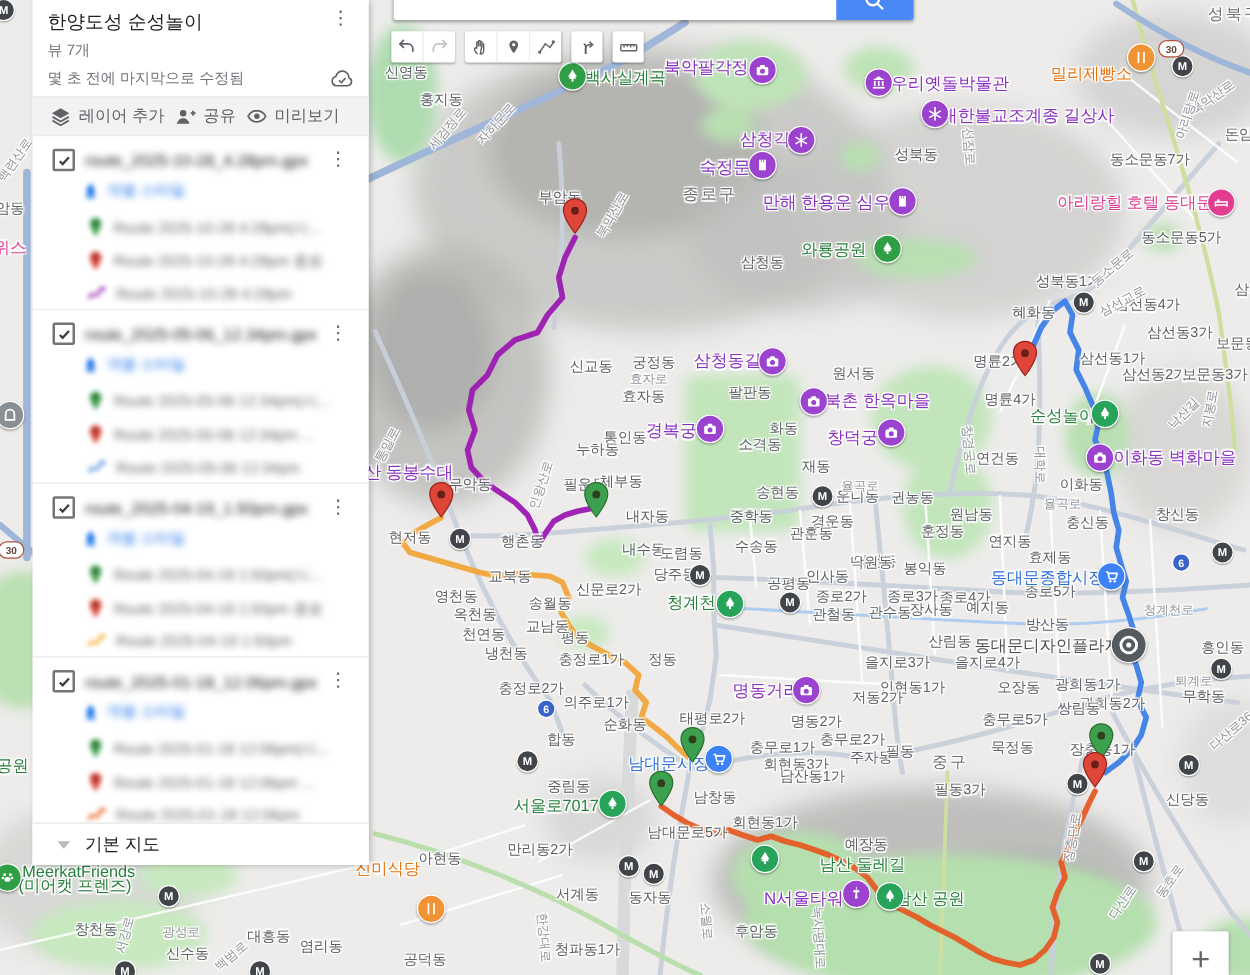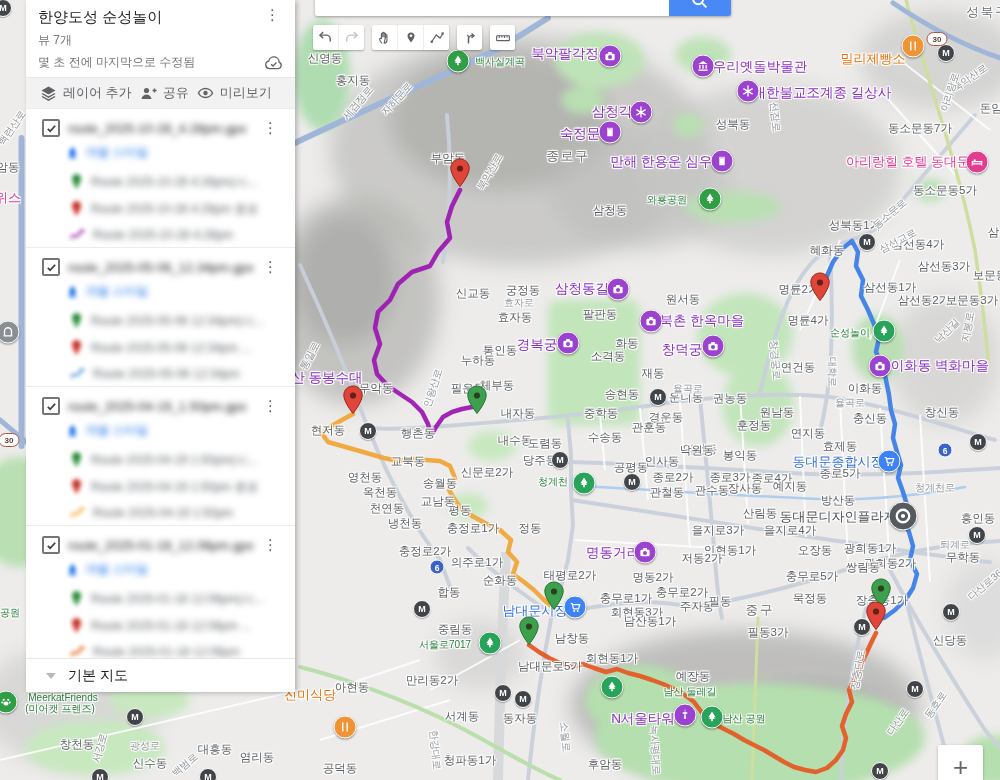--- a/index.html
+++ b/index.html
@@ -6,21 +6,21 @@
   #app{position:relative;width:1000px;height:780px;overflow:hidden;background:#edecea;}
   
   #map{position:absolute;inset:0;overflow:hidden;}
   #basemap,#routes-svg{position:absolute;left:0;top:0;}
   .map-label{position:absolute;transform:translate(-50%,-50%);white-space:nowrap;pointer-events:none;
     text-shadow:0 0 3px #fff,0 0 3px #fff,1px 1px 0 #fff,-1px -1px 0 #fff,1px -1px 0 #fff,-1px 1px 0 #fff;}
   .lbl-nb{font-size:11.5px;color:#5d6064;}
   .lbl-gu{font-size:12.5px;color:#696c70;letter-spacing:2px;}
   .lbl-rd{font-size:10px;color:#8f9499;}
   .lbl-p{font-size:13.5px;color:#8a2fc0;font-weight:500;}
-  .lbl-g{font-size:10px;color:#27803b;font-weight:500;}
+  .lbl-g{font-size:13px;color:#27803b;font-weight:500;}
   .lbl-pk{font-size:13px;color:#df3d94;font-weight:500;}
   .lbl-or{font-size:13px;color:#e8710a;font-weight:500;}
   .lbl-bl{font-size:13px;color:#2f6fd6;font-weight:500;}
   .lbl-dk{font-size:13px;color:#4a4e52;font-weight:500;}
   .poi{position:absolute;border-radius:50%;transform:translate(-50%,-50%);border:1.5px solid #fff;
     box-shadow:0 1px 2px rgba(0,0,0,.35);display:flex;align-items:center;justify-content:center;}
   .metro{position:absolute;width:16px;height:16px;border-radius:50%;background:#41454a;border:1.5px solid #fff;
     transform:translate(-50%,-50%);color:#fff;font-size:9px;font-weight:bold;display:flex;align-items:center;justify-content:center;box-shadow:0 1px 1px rgba(0,0,0,.3);}
   .badge30{position:absolute;transform:translate(-50%,-50%);width:19px;height:12px;border-radius:7px;background:#fff;
     border:1.5px solid #b0543f;color:#5d4037;font-size:8px;font-weight:bold;display:flex;align-items:center;justify-content:center;}
@@ -275,21 +275,21 @@
         <div class="map-label lbl-nb" style="left: 376px; top: 388px;">무악동</div>
         <div class="map-label lbl-nb" style="left: 328px; top: 430px;">현저동</div>
         <div class="map-label lbl-nb" style="left: 570px; top: 575px;">태평로2가</div>
         <div class="map-label lbl-nb" style="left: 572px; top: 638px;">남창동</div>
         <div class="map-label lbl-nb" style="left: 612px; top: 658px;">회현동1가</div>
         <div class="map-label lbl-nb" style="left: 550px; top: 666px;">남대문로5가</div>
         <div class="map-label lbl-nb" style="left: 432px; top: 680px;">만리동2가</div>
         <div class="map-label lbl-nb" style="left: 693px; top: 676px;">예장동</div>
         <div class="map-label lbl-nb" style="left: 462px; top: 716px;">서계동</div>
         <div class="map-label lbl-nb" style="left: 520px; top: 718px;">동자동</div>
-        <div class="map-label lbl-nb" style="left: 605px; top: 764px;">후암동</div>
+        <div class="map-label lbl-nb" style="left: 605px; top: 745px;">후암동</div>
         <div class="map-label lbl-nb" style="left: 470px; top: 760px;">청파동1가</div>
         <div class="map-label lbl-nb" style="left: 653px; top: 577px;">명동2가</div>
         <div class="map-label lbl-nb" style="left: 682px; top: 592px;">충무로2가</div>
         <div class="map-label lbl-nb" style="left: 626px; top: 598px;">충무로1가</div>
         <div class="map-label lbl-nb" style="left: 637px; top: 612px;">회현동3가</div>
         <div class="map-label lbl-nb" style="left: 650px; top: 621px;">남산동1가</div>
         <div class="map-label lbl-nb" style="left: 697px; top: 606px;">주자동</div>
         <div class="map-label lbl-nb" style="left: 702px; top: 558px;">저동2가</div>
         <div class="map-label lbl-nb" style="left: 720px; top: 601px;">필동</div>
         <div class="map-label lbl-nb" style="left: 352px; top: 687px;">아현동</div>

